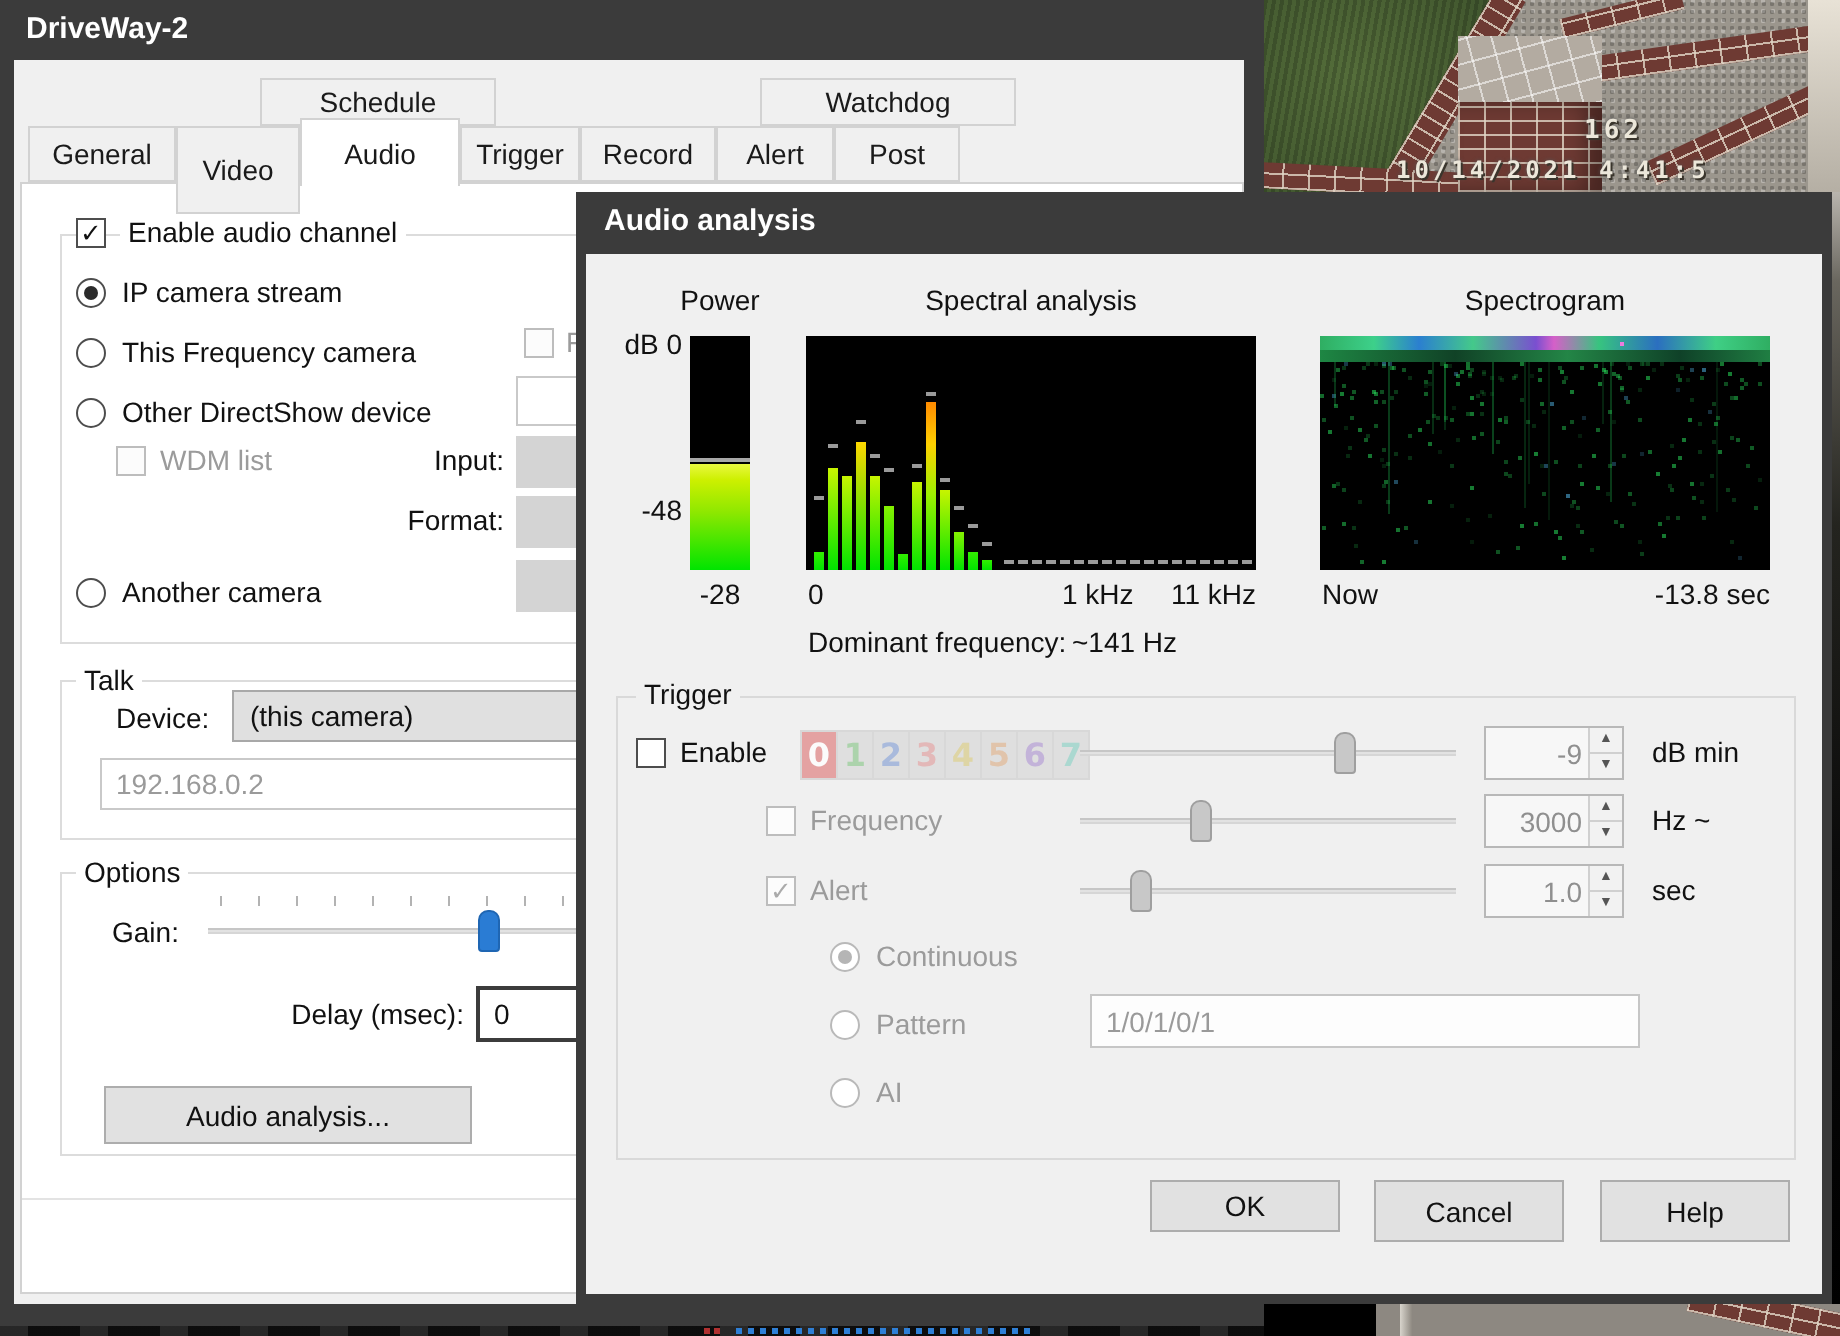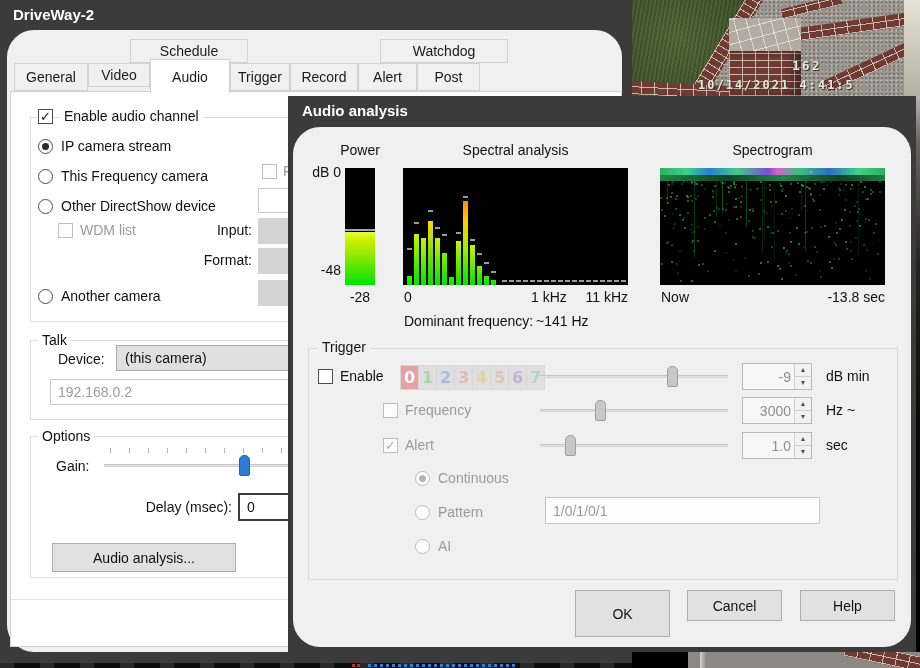--- a/index.html
+++ b/index.html
@@ -13,21 +13,21 @@
   .speckle{background-image:radial-gradient(rgba(0,0,0,.22) 1px,transparent 1.2px),radial-gradient(rgba(255,255,255,.28) 1px,transparent 1.2px);background-size:4px 4px,5px 5px;background-position:0 0,2px 3px;}
   .brick{background-color:#6e3a33;background-image:repeating-linear-gradient(90deg,rgba(226,215,199,.8) 0 1px,transparent 1px 13px),repeating-linear-gradient(0deg,rgba(226,215,199,.8) 0 1px,transparent 1px 7px);}
   .grass{left:0;top:0;width:150px;height:96px;background:#42582f;background-image:repeating-linear-gradient(100deg,rgba(0,0,0,.18) 0 2px,transparent 2px 4px),radial-gradient(circle at 30% 40%,rgba(120,150,80,.35),transparent 60%);clip-path:polygon(0 0,86% 0,45% 100%,0 100%);}
   .osd{font-family:"DejaVu Sans Mono",monospace;font-weight:bold;color:#ece7da;text-shadow:1px 1px 0 #3a352c,0 0 2px #555;letter-spacing:2px;}
   .vid-right{left:916px;top:96px;width:4px;height:556px;background:linear-gradient(#b9b5ae,#6a675f 8%,#24241f 30%,#0a0a0a 60%,#000);}
   .vid-br{left:632px;top:652px;width:288px;height:16px;background:#8d8881;overflow:hidden;}
   .vid-bl{left:0;top:663px;width:632px;height:5px;background:#0c0c0c;background-image:repeating-linear-gradient(90deg,rgba(120,120,120,.25) 0 14px,rgba(20,20,20,.1) 14px 40px);overflow:hidden;}
   
   .frame{background:#3b3b3b;}
   .titlebar-text{color:#fff;font-size:15px;font-weight:600;}
-  .body-gray{background:#f0f0f0;border-radius:27px;}
+  .body-gray{background:#f0f0f0;}
   .page{background:#fff;border:1px solid #d2d2d2;}
   .tabcell{position:absolute;background:#f0f0f0;border:1px solid #d2d2d2;display:flex;align-items:center;justify-content:center;font-size:14px;color:#1a1a1a;cursor:default;}
   .tabcell.active{background:#fff;border-bottom:none;z-index:3;}
   .groupbox{position:absolute;border:1px solid #dcdcdc;}
   .legend{position:absolute;font-size:14px;padding:0 4px;z-index:2;}
   .onwhite{background:#fff;} .ongray{background:#f0f0f0;}
   
   .cb{position:absolute;width:15px;height:15px;border:1px solid #4d4d4d;background:#fff;display:flex;align-items:center;justify-content:center;font-size:13px;line-height:1;color:#111;}
   .cb.dis{border-color:#bdbdbd;color:#ababab;background:#fcfcfc;}
   .rad{position:absolute;width:15px;height:15px;border:1px solid #4d4d4d;border-radius:50%;background:#fff;}
@@ -157,38 +157,38 @@
       <div class="thumb" style="left: calc(54% - 5px);"></div>
     </div>
     <span class="lbl rt" style="left:120px;top:499px;width:112px;">Delay (msec):</span>
     <div class="field" style="left:238px;top:493px;width:60px;height:28px;border:2px solid #3c3c3c;">
       <span>0</span>
     </div>
     <div class="btn" style="left:52px;top:543px;width:184px;height:29px;">Audio analysis...</div>
       <div class="tabcell" style="left: 130px; top: 39px; width: 118px; height: 24px;">Schedule</div>
       <div class="tabcell" style="left: 380px; top: 39px; width: 128px; height: 24px;">Watchdog</div>
       <div class="tabcell" style="left: 14px; top: 63px; width: 74px; height: 28px;">General</div>
-      <div class="tabcell" style="left: 88px; top: 63px; width: 62px; height: 24px;">Video</div>
+      <div class="tabcell" style="left: 88px; top: 63px; width: 62px; height: 44px;">Video</div>
       <div class="tabcell active" style="left: 150px; top: 59px; width: 80px; height: 34px;">Audio</div>
       <div class="tabcell" style="left: 230px; top: 63px; width: 60px; height: 28px;">Trigger</div>
       <div class="tabcell" style="left: 290px; top: 63px; width: 68px; height: 28px;">Record</div>
       <div class="tabcell" style="left: 358px; top: 63px; width: 59px; height: 28px;">Alert</div>
       <div class="tabcell" style="left: 417px; top: 63px; width: 63px; height: 28px;">Post</div>
     </div>
 
   <div class="abs frame" style="left:288px;top:96px;width:628px;height:556px;">
     <div class="abs titlebar-text" style="left:14px;top:6px;">Audio analysis</div>
     <div class="abs body-gray" style="left:5px;top:31px;width:618px;height:520px;">
 
       <div class="abs ctr" style="left:37px;top:14px;width:60px;height:18px;">Power</div>
       <div class="abs ctr" style="left:110px;top:14px;width:225px;height:18px;">Spectral analysis</div>
       <div class="abs ctr" style="left:367px;top:14px;width:225px;height:18px;">Spectrogram</div>
 
       <span class="abs rt" style="left:8px;top:37px;width:40px;">dB 0</span>
-      <span class="abs rt" style="left:8px;top:135px;width:40px;text-align:center;">-48</span>
+      <span class="abs rt" style="left:8px;top:120px;width:40px;text-align:center;">-48</span>
       <div class="panel-black" id="power-meter" style="left:52px;top:41px;width:30px;height:117px;">
         <div class="abs" id="power-fill" style="left: 0px; right: 0px; bottom: 0px; background: linear-gradient(to top, rgb(0, 228, 0), rgb(143, 232, 0) 55%, rgb(205, 240, 0) 85%, rgb(233, 248, 64)); height: 45%;"></div>
         <div class="abs" id="power-peak" style="left: 0px; right: 0px; height: 2px; background: rgb(168, 168, 168); bottom: 46%;"></div>
       </div>
       <div class="abs ctr" style="left:48px;top:162px;width:38px;height:16px;">-28</div>
 
       <div class="panel-black" id="spectral-panel" style="left:110px;top:41px;width:225px;height:117px;">
           <div class="bar" style="left: 4px; height: 9px; background: linear-gradient(to top, rgb(0, 228, 0), rgb(51, 238, 0));"></div>
           <div class="pk" style="left: 4px; top: 80px;"></div>
           <div class="bar" style="left: 11px; height: 51px; background: linear-gradient(to top, rgb(0, 228, 0), rgb(200, 244, 0));"></div>
@@ -318,18 +318,18 @@
         </span>
       <span class="lbl dis-t" style="left:145px;top:343px;">Continuous</span>
       <span class="rad dis" style="left:122px;top:378px;"></span>
       <span class="lbl dis-t" style="left:145px;top:377px;">Pattern</span>
       <div class="field" style="left:252px;top:370px;width:275px;height:27px;color:#9a9a9a;border-color:#c6c6c6;background:#fdfdfd;">
         <span>1/0/1/0/1</span>
       </div>
       <span class="rad dis" style="left:122px;top:412px;"></span>
       <span class="lbl dis-t" style="left:145px;top:411px;">AI</span>
 
-      <div class="btn" style="left:282px;top:463px;width:95px;height:47px;">OK</div>
+      <div class="btn" style="left:282px;top:463px;width:95px;height:26px;">OK</div>
       <div class="btn" style="left:394px;top:463px;width:95px;height:31px;">Cancel</div>
       <div class="btn" style="left:507px;top:463px;width:95px;height:31px;">Help</div>
     </div>
   </div>
 </div>
 
 </body></html>

